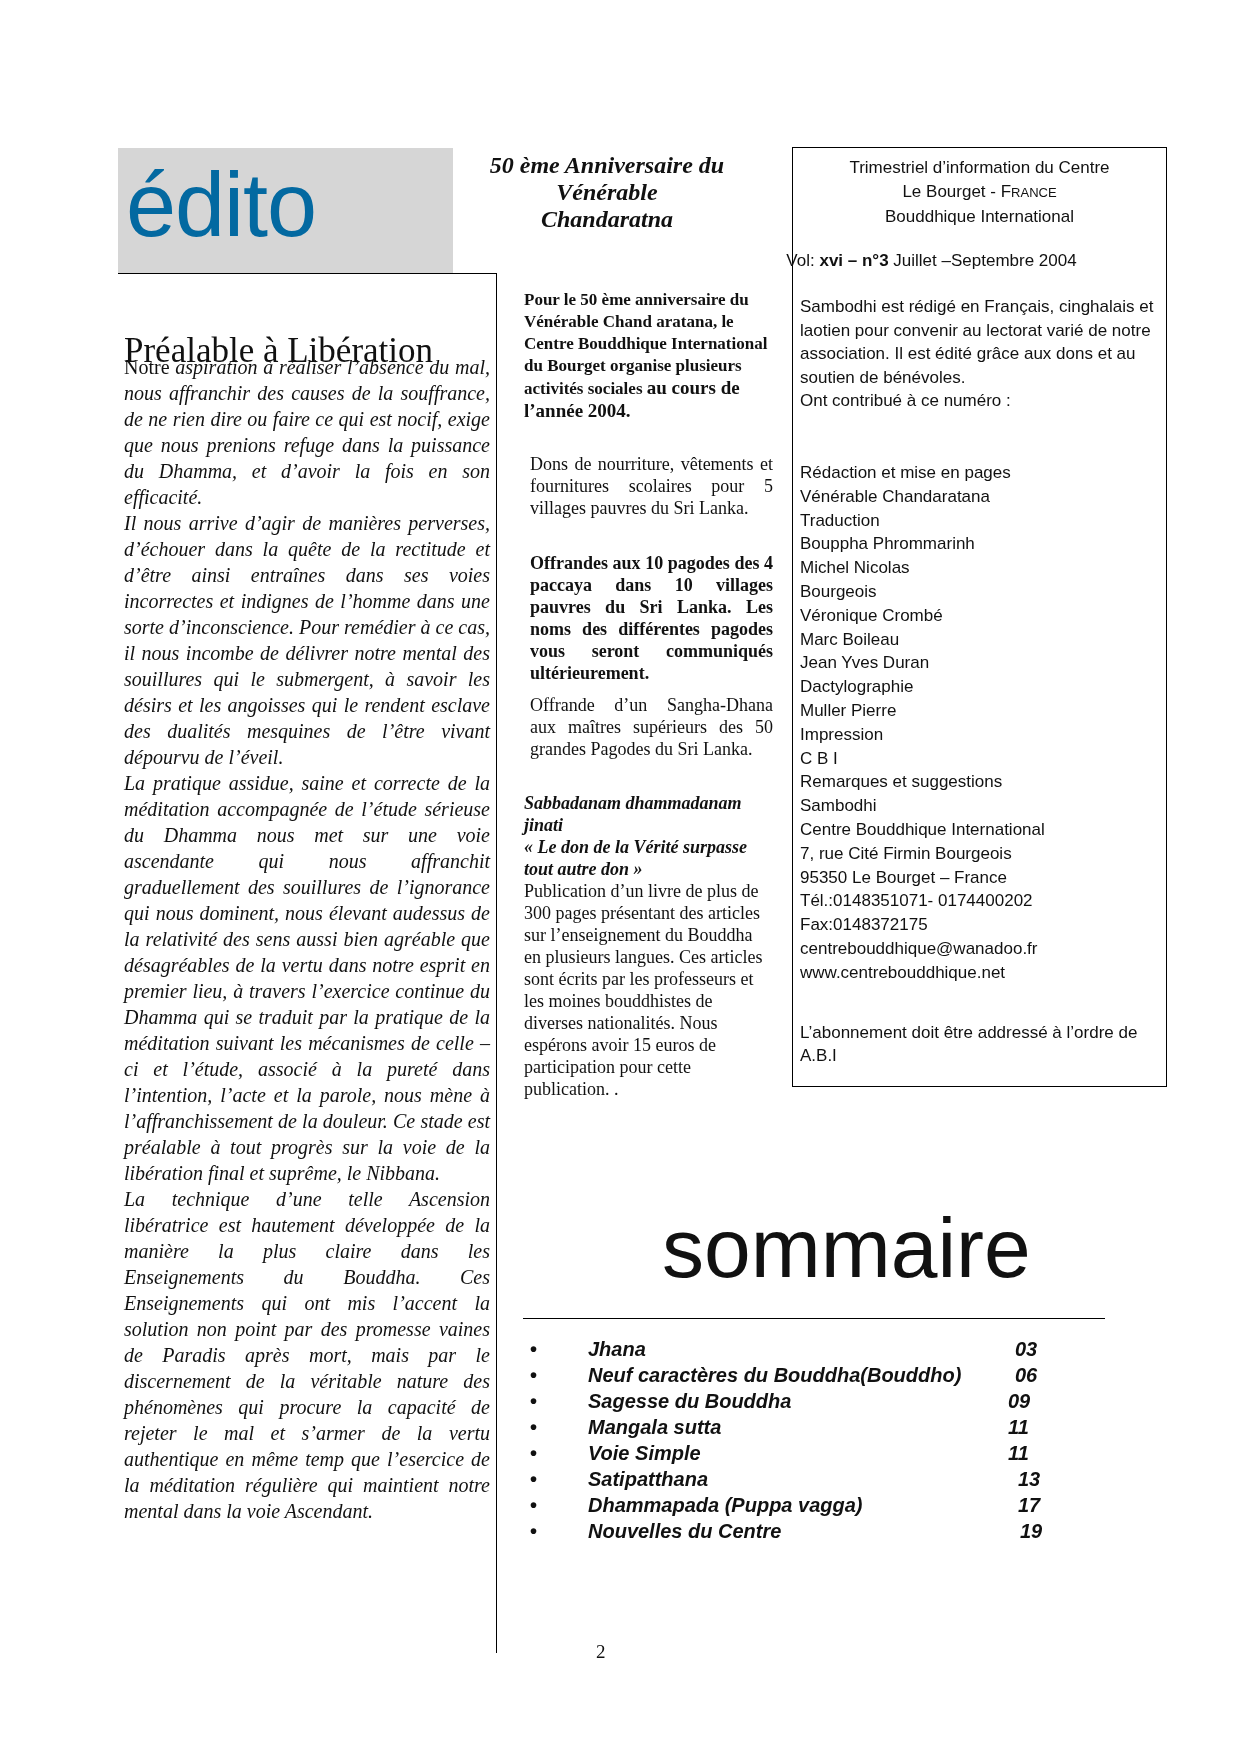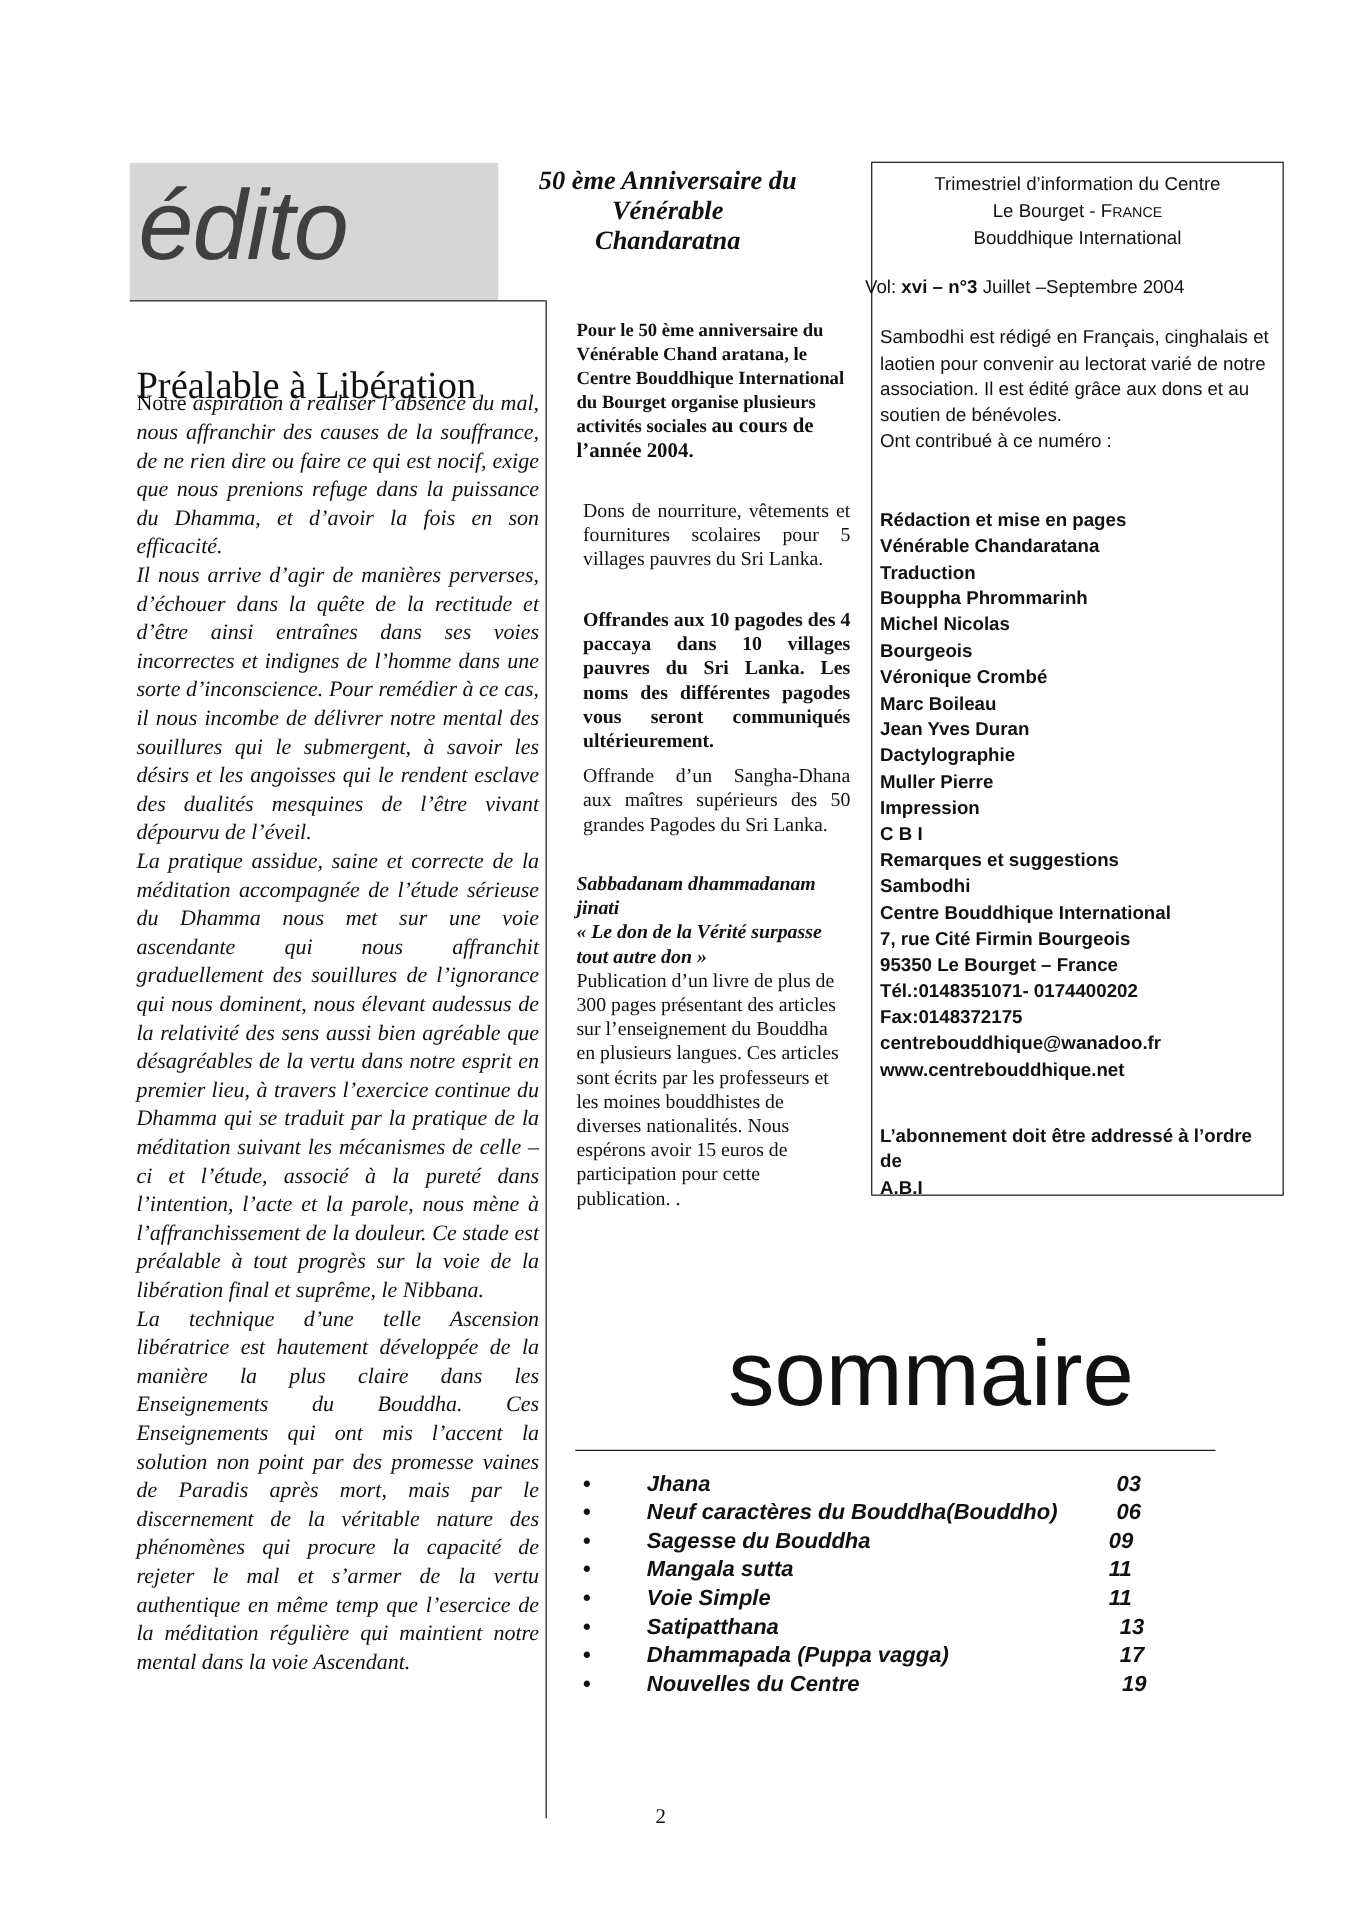--- a/index.html
+++ b/index.html
@@ -2,21 +2,21 @@
 <html><head>
 <meta charset="utf-8">
 <style>
   html, body { margin:0; padding:0; background:#ffffff; }
   body { width:1240px; height:1754px; position:relative; overflow:hidden; color:#111; }
   .serif { font-family: "Liberation Serif", "DejaVu Serif", serif; }
   .sans { font-family: "Liberation Sans", "DejaVu Sans", sans-serif; }
 
   
   #edito-box { position:absolute; left:118px; top:148px; width:335px; height:125px; background:#d6d6d6; }
-  #edito-title { position:absolute; left:126px; top:150px; font-size:90px; line-height:110px; color:#404040; letter-spacing:-1px;font-style:italic; }
+  #edito-title { position:absolute; left:126px; top:150px; font-size:90px; line-height:110px; color:#0369a1; letter-spacing:-1px; }
   #edito-rule-h { position:absolute; left:118px; top:273px; width:378px; height:1px; background:#000; }
   #edito-rule-v { position:absolute; left:496px; top:273px; width:1px; height:1380px; background:#000; }
 
   #edito-heading { position:absolute; left:124px; top:302px; font-size:35px; font-weight:normal; }
   #edito-body { position:absolute; left:124px; top:354px; width:366px; font-size:20px; line-height:26px; font-style:italic; text-align:justify; }
   #edito-body .first { font-style:normal; }
   #edito-body p { margin:0; }
 
   
   #anniv-title { position:absolute; left:466px; top:152px; width:282px; text-align:center; font-size:24px; line-height:27px; font-weight:bold; font-style:italic; }
@@ -29,21 +29,21 @@
   #anniv-motto { position:absolute; left:524px; top:792px; width:250px; font-size:18px; line-height:22px; font-weight:bold; font-style:italic; }
   #anniv-publication { position:absolute; left:524px; top:880px; width:240px; font-size:18px; line-height:22px; }
 
   
   #info-box { position:absolute; left:792px; top:147px; width:375px; height:940px; border:1px solid #000; box-sizing:border-box; }
   #info-header { position:absolute; left:792px; top:156px; width:375px; text-align:center; font-size:17px; line-height:24px; }
   #info-header .sc { font-size:13px; }
   #info-vol { position:absolute; left:744px; top:251px; width:375px; text-align:center; font-size:17px; }
   #info-desc { position:absolute; left:800px; top:295px; width:360px; font-size:17px; line-height:23.5px; }
   #info-credits { position:absolute; left:800px; top:461px; width:360px; font-size:17px; line-height:23.8px; }
-  #info-credits div { white-space:nowrap;font-weight:bold; }
+  #info-credits div { white-space:nowrap; }
   #info-credits .wrap { white-space:normal;margin-top:36px; }
 
   
   #sommaire-title { position:absolute; left:662px; top:1198px; font-size:84px; line-height:100px; }
   #sommaire-rule { position:absolute; left:523px; top:1318px; width:582px; height:1px; background:#000; }
   #toc { position:absolute; left:530px; top:1338px; width:560px; }
   .toc-row { position:relative; height:26px; font-size:20px; font-weight:bold; font-style:italic; }
   .toc-bullet { position:absolute; left:0px; top:0px; font-style:normal; }
   .toc-label { position:absolute; left:58px; top:0; }
   .toc-page { position:absolute; top:0; }

